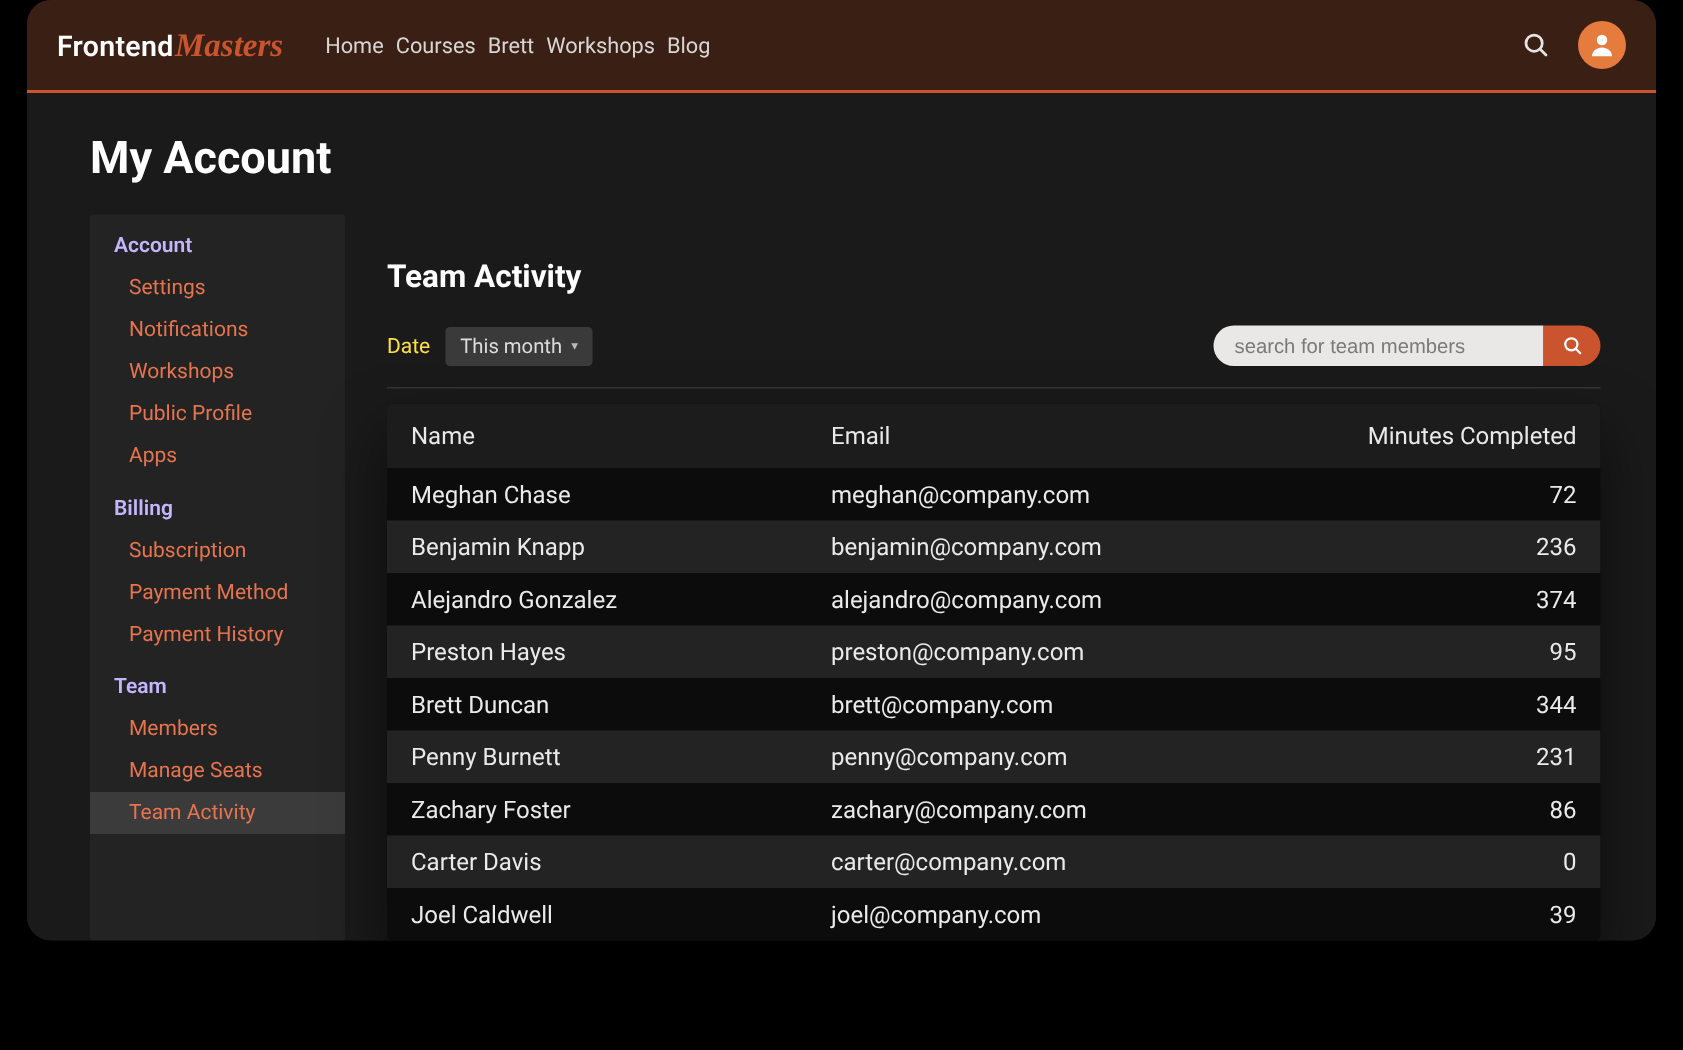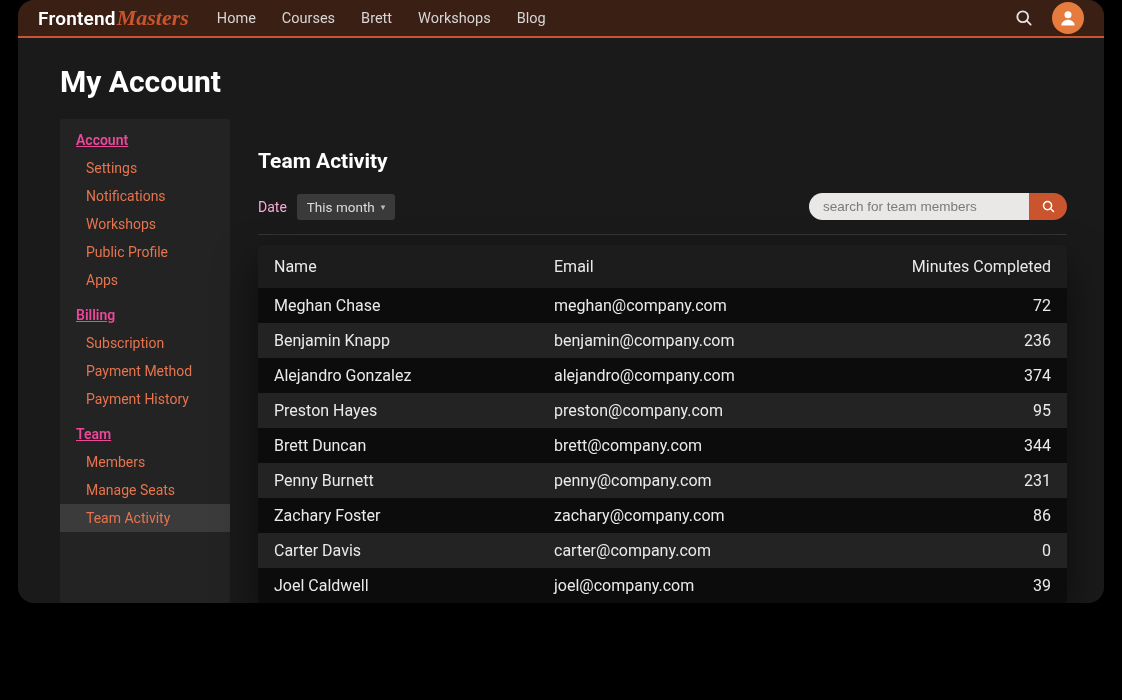--- a/index.html
+++ b/index.html
@@ -16,21 +16,21 @@
       border-radius: 16px;
       margin: 0 18px;
       box-shadow: 0 15px 40px rgba(0,0,0,0.6);
       overflow: hidden;
     }
     .topbar {
       background: #3a1f15;
       display: flex;
       align-items: center;
       padding: 0 20px;
-      height: 38px;
+      height: 62px;
       gap: 28px;
       border-bottom: 2px solid #c9542d;
     }
     .brand {
       font-weight: 600;
       font-size: 19px;
       display: flex;
       align-items: baseline;
     }
     .brand-front {
@@ -40,21 +40,21 @@
     .brand-masters {
       color: #c9542d;
       font-style: italic;
       font-family: Georgia, serif;
       font-size: 22px;
       font-weight: bold;
       margin-left: 1px;
     }
     .nav-links {
       display: flex;
-      gap: 26px;
+      gap: 8px;
     }
     .nav-link {
       color: #d8d6d4;
       font-size: 14.5px;
       cursor: pointer;
     }
     .topbar-spacer { flex: 1; }
     .topbar-actions {
       display: flex;
       align-items: center;
@@ -89,25 +89,24 @@
       display: flex;
       gap: 14px;
       padding: 0 0 0 42px;
     }
     .sidebar {
       width: 170px;
       background: #232323;
       border-radius: 2px;
     }
     .sidebar-group-label {
-      color: #ec4899;
+      color: #c4b5fd;
       font-size: 14px;
       font-weight: 600;
       padding: 13px 16px 6px 16px;
-      text-decoration: underline;
     }
     .sidebar-item {
       color: #e6744e;
       font-size: 14px;
       padding: 6px 16px 6px 26px;
       cursor: pointer;
     }
     .sidebar-item.active {
       background: #3b3b3b;
     }
@@ -126,21 +125,21 @@
       align-items: center;
       justify-content: space-between;
       margin-bottom: 14px;
     }
     .date-filter {
       display: flex;
       align-items: center;
       gap: 10px;
     }
     .date-label {
-      color: #f9a8d4;
+      color: #fde047;
       font-size: 14px;
     }
     .date-select {
       background: #3a3a3a;
       color: #dcdcdc;
       font-size: 13.5px;
       padding: 5px 10px;
       border-radius: 3px;
       display: flex;
       align-items: center;

